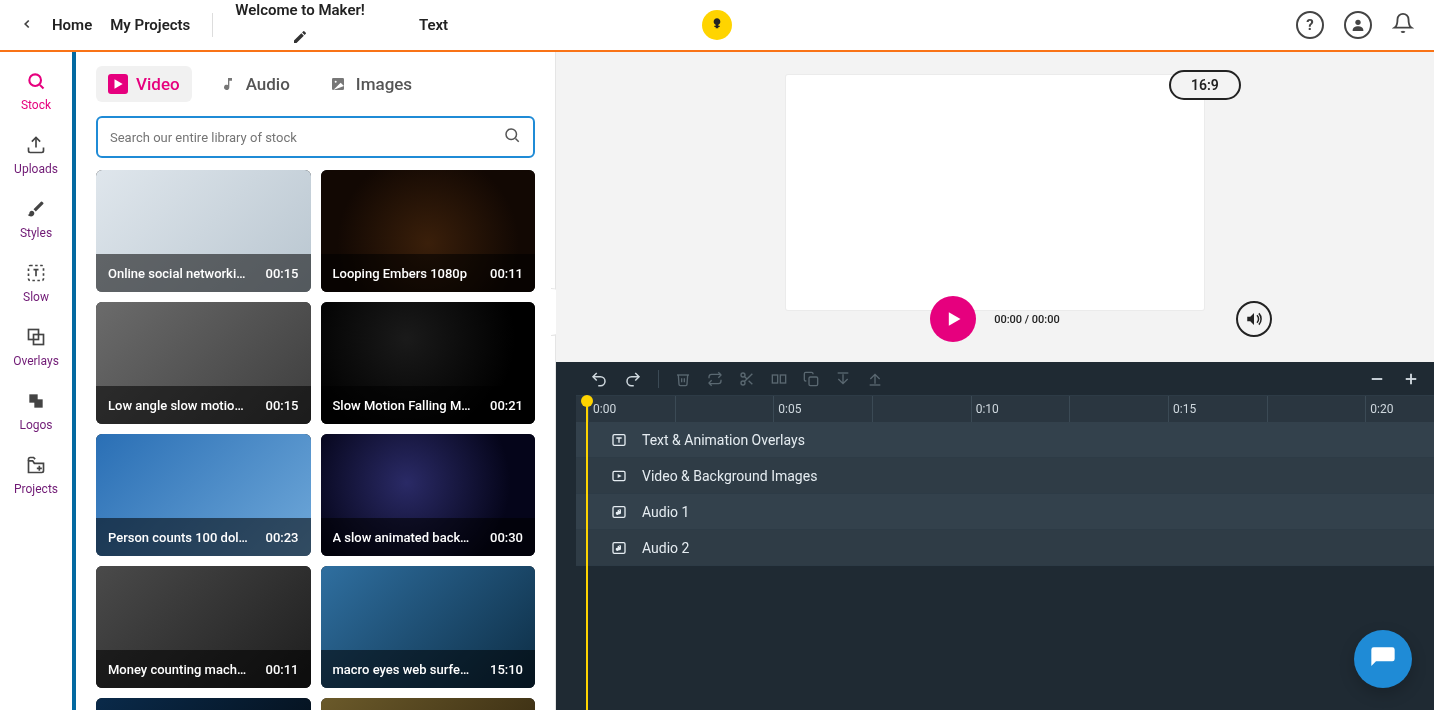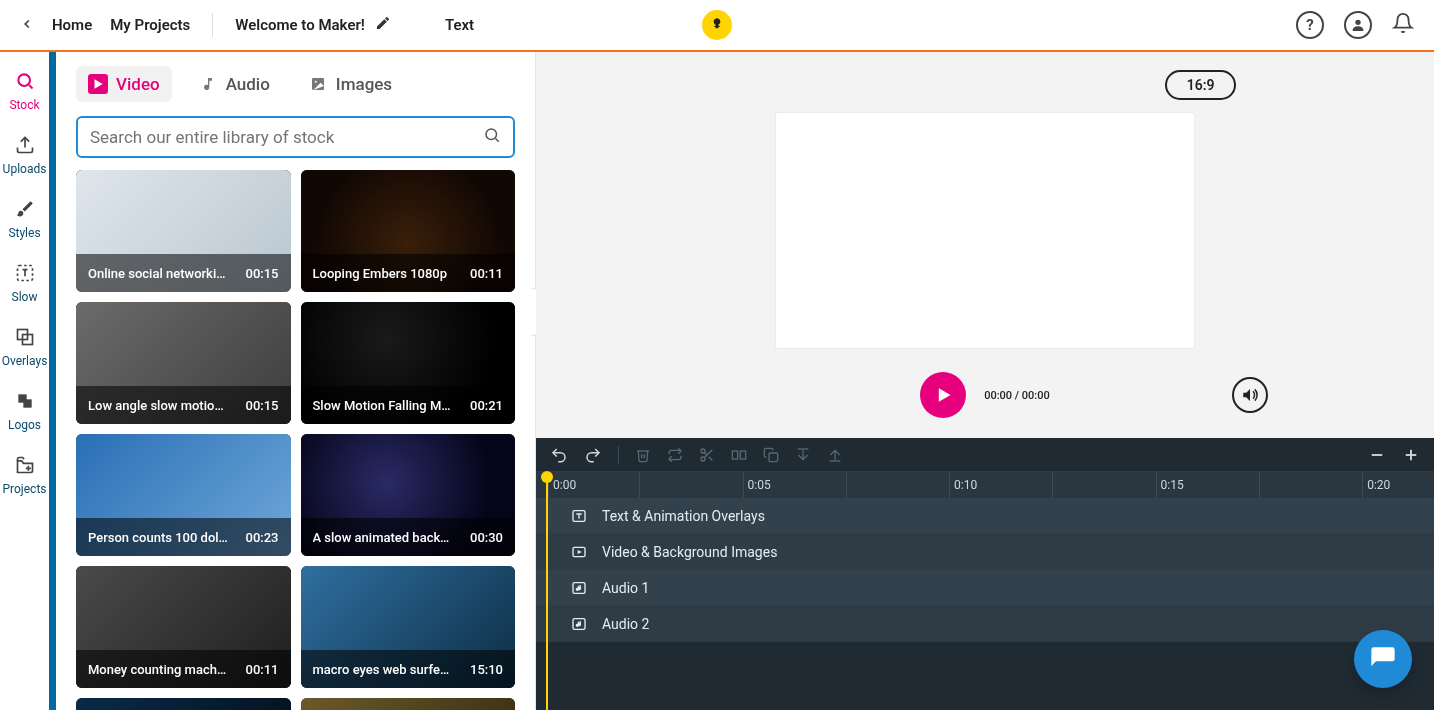--- a/index.html
+++ b/index.html
@@ -4,50 +4,50 @@
 <style>
 * { margin: 0; padding: 0; box-sizing: border-box; font-family: -apple-system, BlinkMacSystemFont, "Segoe UI", Roboto, Helvetica, Arial, sans-serif; }
 html, body { width: 1434px; height: 710px; overflow: hidden; background: #fff; }
 
 
 .header { height: 52px; border-bottom: 2px solid #f97316; display: flex; align-items: center; padding: 0 20px; position: relative; }
 .header-left { display: flex; align-items: center; gap: 18px; }
 .back-chevron { color: #444; cursor: pointer; }
 .hdr-link { font-size: 15px; font-weight: 600; color: #222; cursor: pointer; }
 .hdr-divider { width: 1px; height: 24px; background: #ddd; margin: 0 4px; }
-.project-title { display: flex; align-items: center; gap: 10px; font-size: 15px; font-weight: 600; color: #222; }
+.project-title { display: flex; align-items: center; gap: 10px; font-size: 15px; font-weight: 600; color: #222; flex-direction: column; }
 .pencil { color: #333; cursor: pointer; }
 .saved { font-size: 15px; font-weight: 600; color: #222; margin-left: 36px; }
 .logo { position: absolute; left: 50%; transform: translateX(-50%); width: 30px; height: 30px; border-radius: 50%; background: #ffd400; display: flex; align-items: center; justify-content: center; font-weight: 900; color: #222; font-size: 18px; }
 .header-right { margin-left: auto; display: flex; align-items: center; gap: 20px; }
 .export-btn { background: #ffd400; border: none; border-radius: 20px; padding: 10px 24px; font-size: 15px; font-weight: 600; color: #222; cursor: pointer; }
 .hdr-icon { width: 28px; height: 28px; border: 2px solid #444; border-radius: 50%; display: flex; align-items: center; justify-content: center; color: #444; cursor: pointer; font-size: 15px; font-weight:700;}
 .bell { color:#444; cursor:pointer; }
 
 
 .body { display: flex; height: calc(710px - 52px); }
 
 
-.rail { width: 56px; border-right: 7px solid #0369a1; display: flex; flex-direction: column; align-items: center; padding-top: 18px; gap: 22px; }
-.rail-item { display: flex; flex-direction: column; align-items: center; gap: 6px; font-size: 12px; color: #0c4a6e; cursor: pointer; width: 100%; }
+.rail { width: 76px; border-right: 4px solid #0369a1; display: flex; flex-direction: column; align-items: center; padding-top: 18px; gap: 22px; }
+.rail-item { display: flex; flex-direction: column; align-items: center; gap: 6px; font-size: 12px; color: #701a75; cursor: pointer; width: 100%; }
 .rail-item.active { color: #e6007e; }
 .rail-item.active svg { color:#e6007e; }
 .rail-ico { width: 22px; height: 22px; color: #444; display:flex; align-items:center; justify-content:center;}
 .rail-item.active .rail-ico { color:#e6007e; }
 
 
 .panel { width: 480px; border-right: 1px solid #e5e5e5; padding: 14px 20px 0 20px; display:flex; flex-direction:column; position:relative;}
 .tabs { display: flex; gap: 14px; align-items: center; margin-bottom: 14px; }
 .tab { display: flex; align-items: center; gap: 8px; padding: 8px 12px; border-radius: 6px; font-size: 17px; font-weight: 500; color: #555; cursor: pointer; }
 .tab.active { background: #f1f1f1; color: #e6007e; }
 .tab-ico { width: 20px; height: 20px; display:flex; align-items:center; justify-content:center; }
 .tab.active .tab-ico { background:#e6007e; color:#fff; border-radius:3px; }
 .tab:not(.active) .tab-ico { color:#777; }
 .search-wrap { border: 2px solid #1f8bd6; border-radius: 6px; height: 42px; display: flex; align-items: center; padding: 0 12px; margin-bottom: 12px; }
-.search-wrap input { flex: 1; border: none; outline: none; font-size: 17px; color: #555; background:transparent;}
+.search-wrap input { flex: 1; border: none; outline: none; font-size: 13px; color: #555; background:transparent;}
 .search-wrap .sico { color:#555; }
 .grid { flex:1; overflow-y:auto; display:grid; grid-template-columns: 1fr 1fr; gap: 10px; padding-bottom: 10px; scrollbar-width:none;}
 .grid::-webkit-scrollbar{display:none;}
 .thumb { position: relative; height: 122px; border-radius: 6px; overflow: hidden; cursor: pointer; background:#222;}
 .thumb .img { position:absolute; inset:0; }
 .thumb .overlay { position:absolute; left:0; right:0; bottom:0; height:38px; background: rgba(0,0,0,0.55); display:flex; align-items:center; padding: 0 12px; justify-content: space-between; color:#fff; font-size:13px; font-weight:500;}
 .thumb .title { white-space: nowrap; overflow:hidden; text-overflow: ellipsis; max-width: 140px;}
 .thumb.short { height: 30px; } 
 
 
@@ -57,21 +57,21 @@
 .right { flex:1; display:flex; flex-direction:column; background:#fff; }
 .preview { flex:1; background:#f3f3f3; position:relative; display:flex; align-items:center; justify-content:center; }
 .aspect-pill { position:absolute; top:18px; right: 22%; border:2px solid #222; border-radius: 18px; padding: 5px 20px; font-size: 14px; font-weight:600; color:#222; background:#f3f3f3; }
 .canvas { width: 418px; height: 235px; background:#fff; border-radius:2px; box-shadow: 0 0 0 1px rgba(0,0,0,0.03); margin-top:-30px;}
 .player-bar { position:absolute; bottom: 20px; left:0; right:0; display:flex; align-items:center; justify-content:center; gap: 18px;}
 .play-btn { width: 46px; height: 46px; border-radius: 50%; background:#e6007e; display:flex; align-items:center; justify-content:center; cursor:pointer; color:#fff;}
 .timecode { font-size:11px; color:#222; font-weight:500;}
 .vol-btn { width:36px; height:36px; border:2px solid #222; border-radius:50%; display:flex; align-items:center; justify-content:center; cursor:pointer; position: absolute; right: 18.5%; color:#222;}
 
 
-.timeline { height: 272px; background:#1f2a33; color:#fff; display:flex; flex-direction:column; }
+.timeline { height: 348px; background:#1f2a33; color:#fff; display:flex; flex-direction:column;padding-left:20px; }
 .tl-toolbar { height: 34px; display:flex; align-items:center; padding: 0 14px; gap: 16px; border-bottom: 1px solid #2d3b46;}
 .tl-tool { color:#cfd8de; cursor:pointer; display:flex; align-items:center;}
 .tl-tool.disabled { color:#5a6871; cursor:default;}
 .tl-sep { width:1px; height:18px; background:#3b4a55; }
 .tl-toolbar .spacer { flex:1; }
 .tl-ruler { height:26px; background:#2a3640; position:relative; display:flex; align-items:center; font-size:12px; color:#cfd8de;}
 .tl-ruler .tick { position:absolute; top:0; bottom:0; border-left:1px solid #3b4a55; padding-left:4px; display:flex; align-items:center;}
 .playhead { position:absolute; left:10px; top:0; bottom:0; width:2px; background:#ffd400; z-index:5;}
 .playhead::before { content:''; position:absolute; top:-1px; left:-5px; width:12px; height:12px; background:#ffd400; border-radius:50%; }
 .tl-tracks { flex:1; position:relative; }

